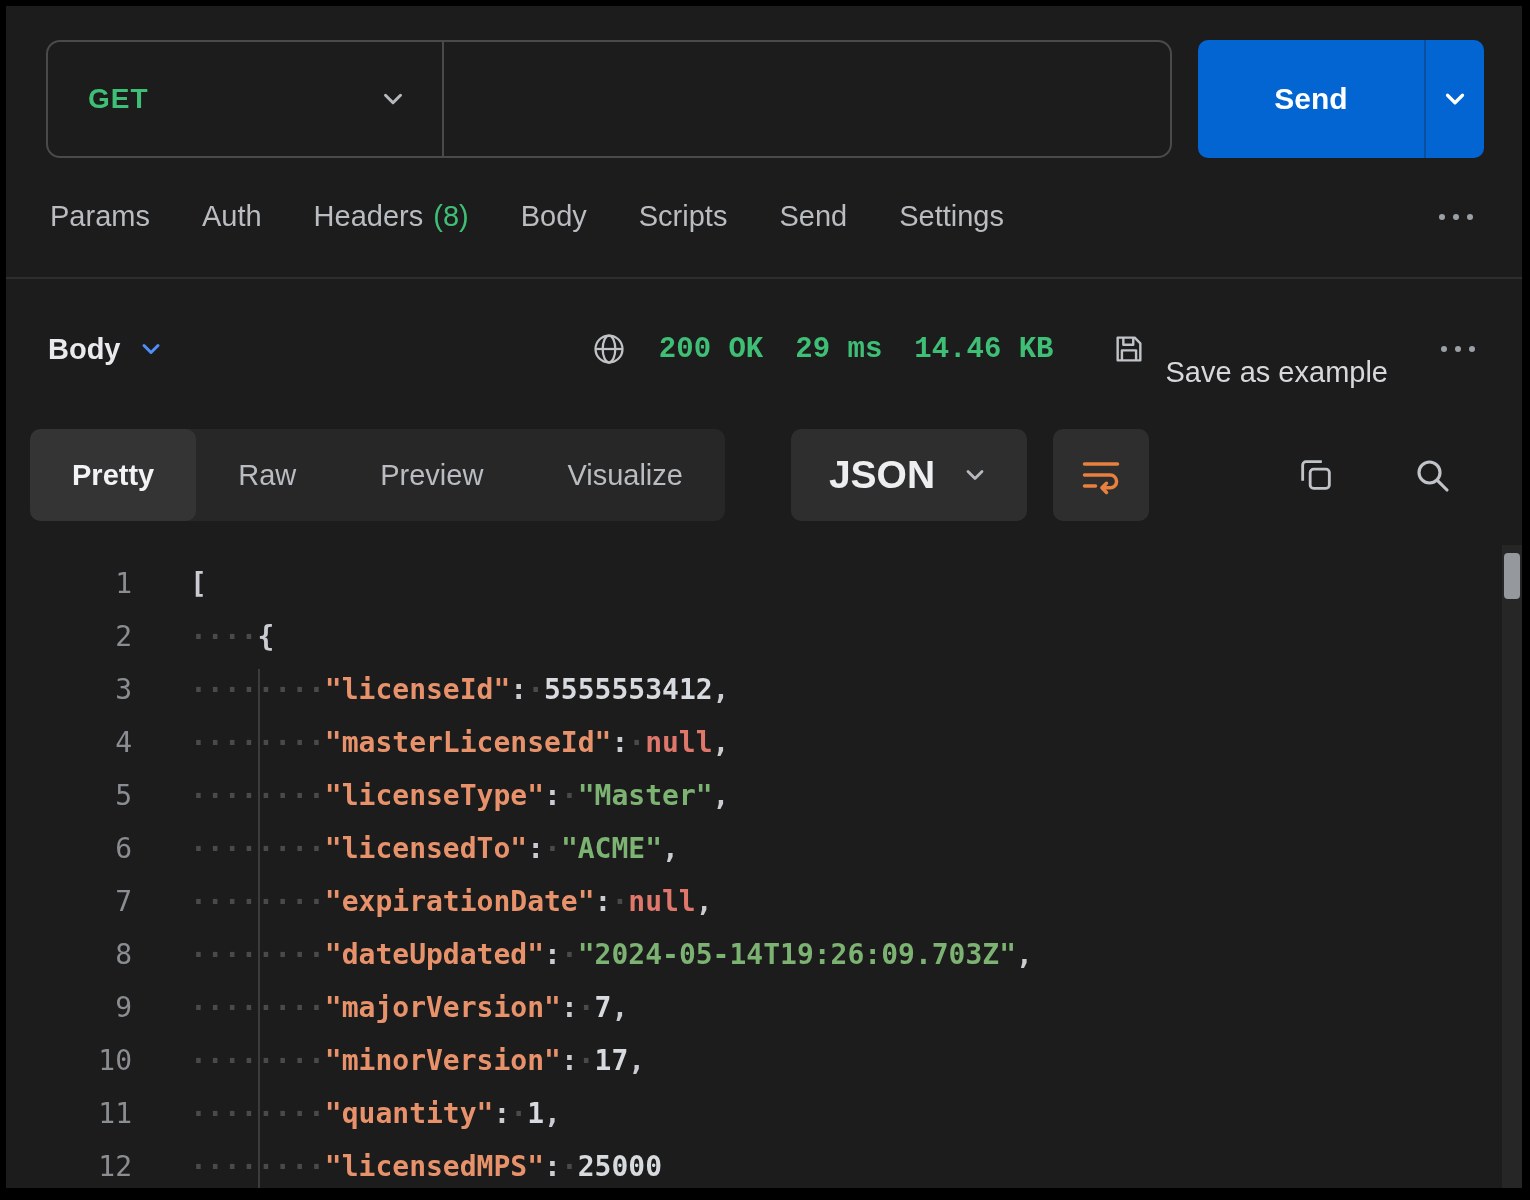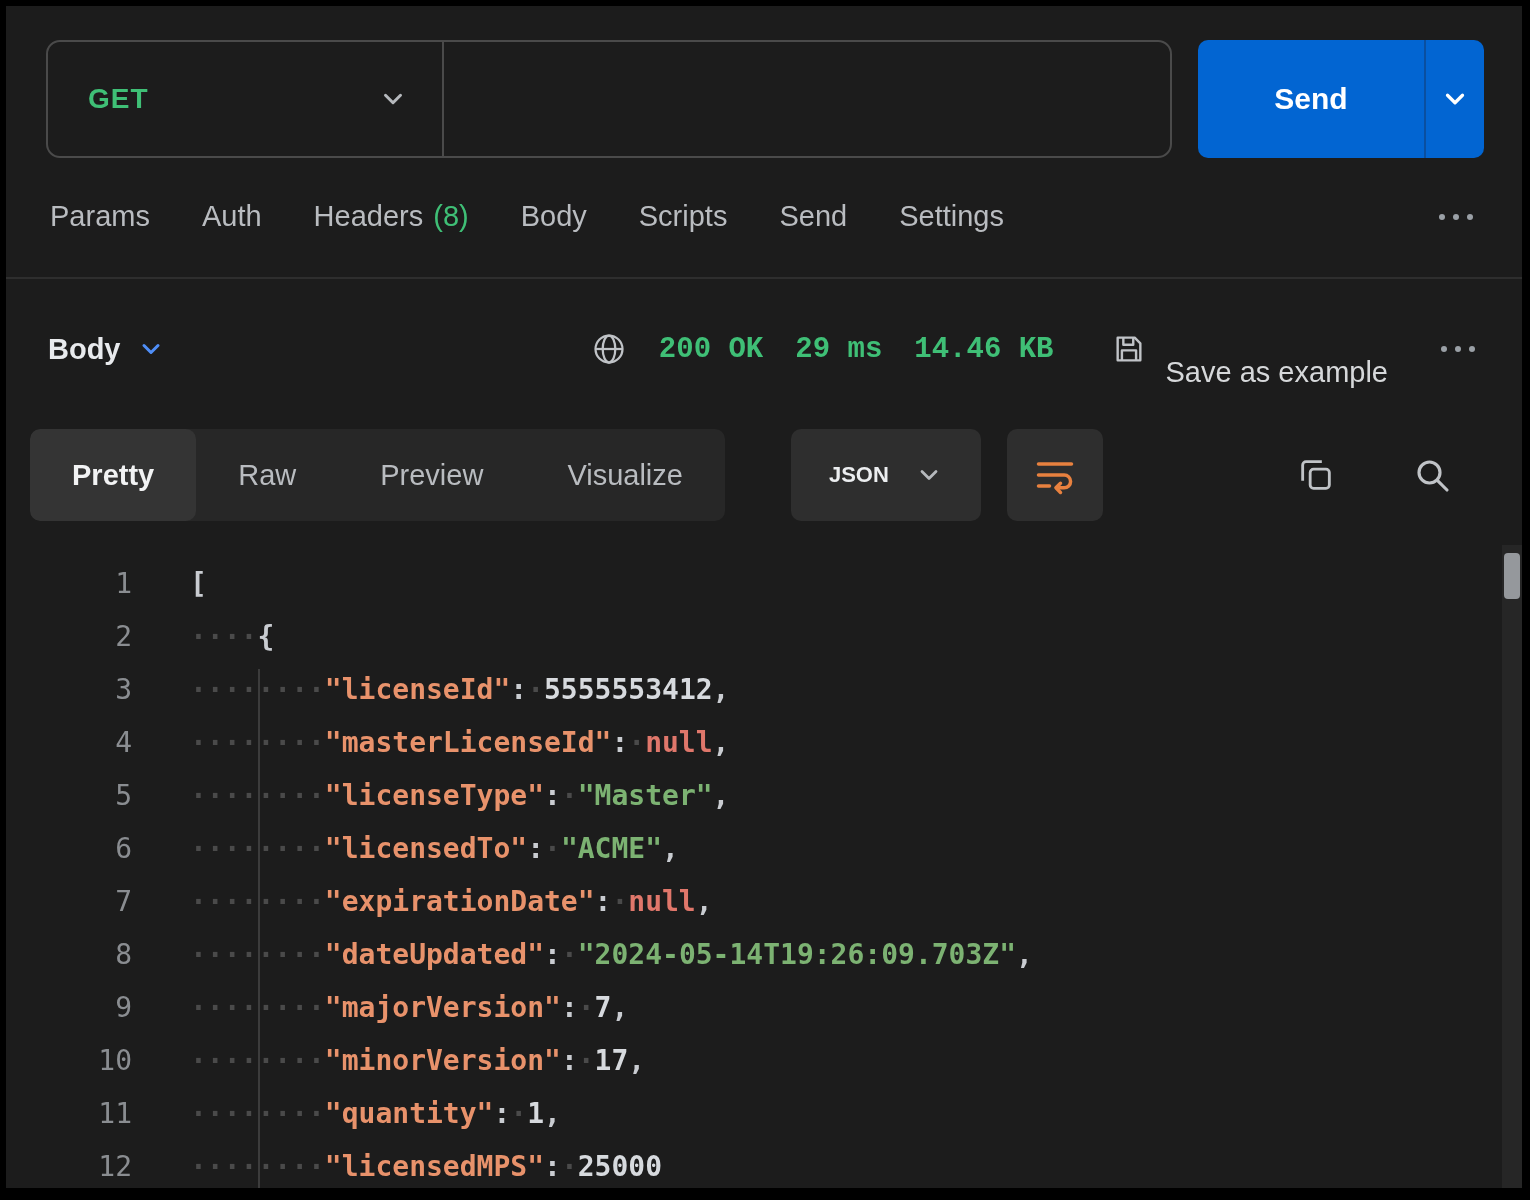--- a/index.html
+++ b/index.html
@@ -36,21 +36,21 @@
   .save-wrap{display:flex;align-items:center;gap:20px;margin-left:26px;cursor:pointer;}
   .save-label{color:#d6d8da;font-size:29px;white-space:nowrap;margin-top:47px;}
   .meta-more{margin-left:16px;}
 
   
   .view-row{display:flex;align-items:center;margin:10px 24px 0;height:92px;flex:none;}
   .seg-group{display:flex;height:92px;border-radius:10px;overflow:hidden;background:#272727;}
   .seg{padding:12px 42px;display:flex;align-items:center;font-size:29px;color:#b9bcc0;cursor:pointer;white-space:nowrap;}
   .seg.active{background:#343434;color:#f2f3f4;font-weight:700;border-radius:10px;}
   .json-dd{margin-left:66px;height:92px;background:#2e2e2e;border-radius:10px;display:flex;align-items:center;
-    gap:26px;padding:0 38px;color:#eceef0;font-weight:700;font-size:22px;cursor:pointer;}
+    gap:26px;padding:0 38px;color:#eceef0;font-weight:700;font-size:39px;cursor:pointer;}
   .wrap-btn{margin-left:26px;width:96px;height:92px;background:#2e2e2e;border-radius:10px;
     display:flex;align-items:center;justify-content:center;cursor:pointer;flex:none;}
   .icon-btn{display:flex;align-items:center;justify-content:center;cursor:pointer;flex:none;}
   .copy-btn{margin-left:auto;}
   .search-btn{margin-left:76px;margin-right:46px;}
 
   
   .code-area{position:relative;flex:1;margin-top:24px;overflow:hidden;
     font-family:"DejaVu Sans Mono",monospace;font-size:28px;font-weight:700;}
   .code-lines{padding-top:12px;}

